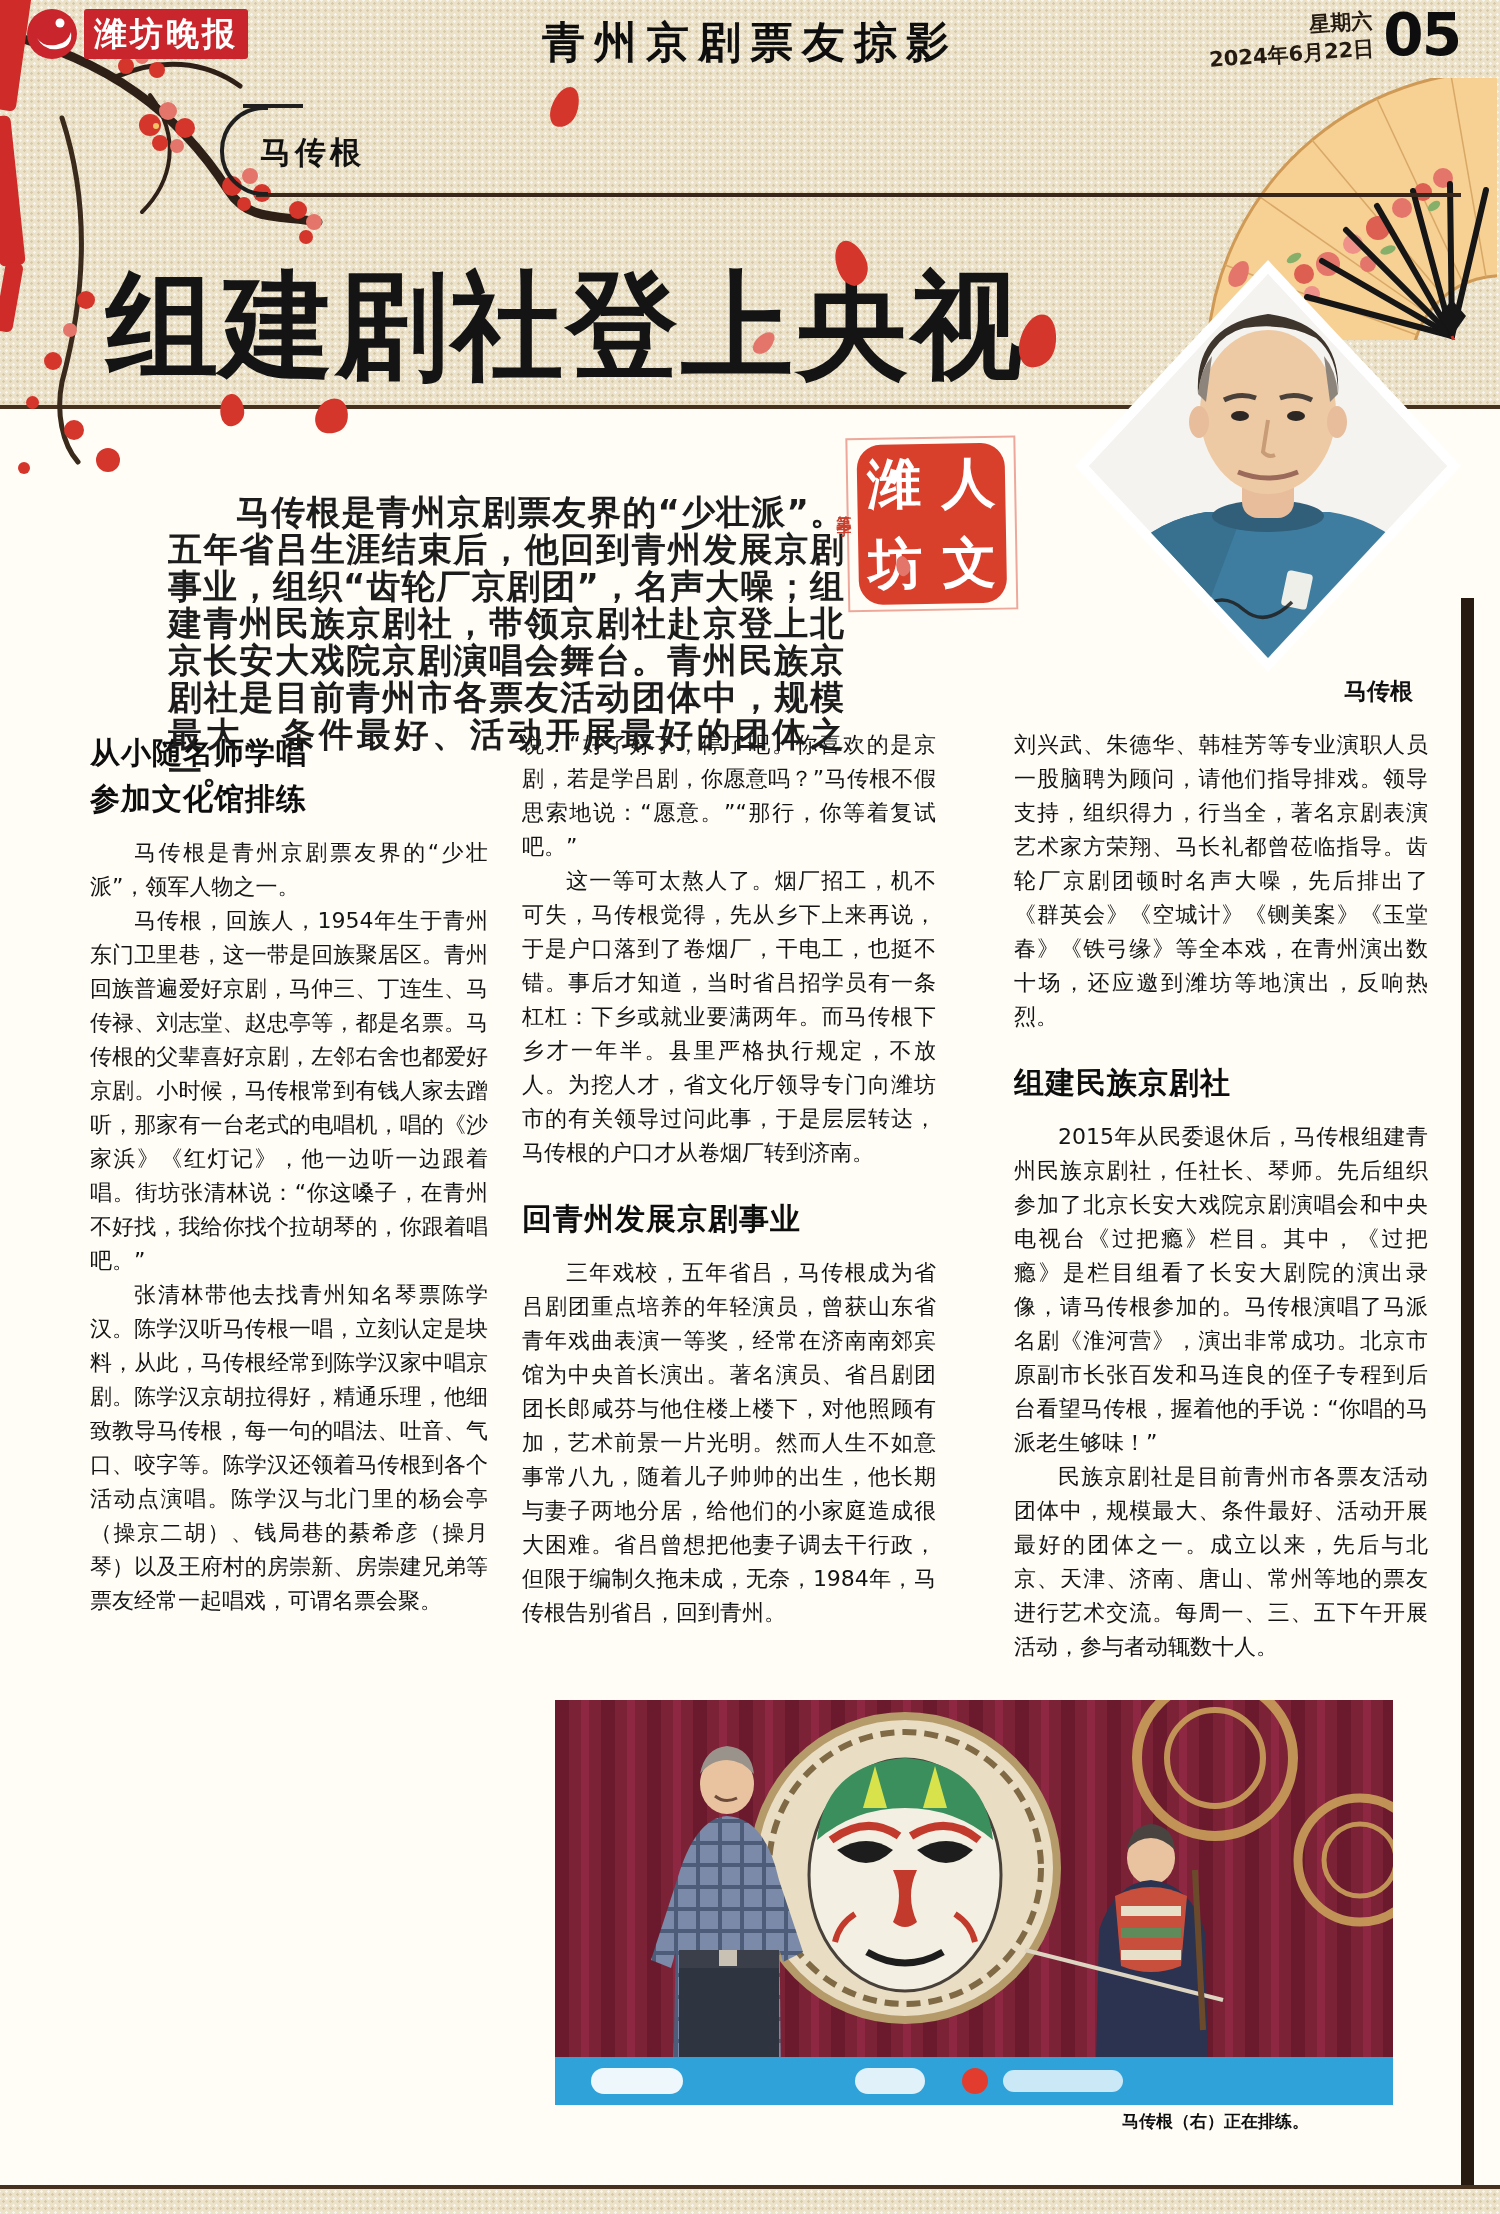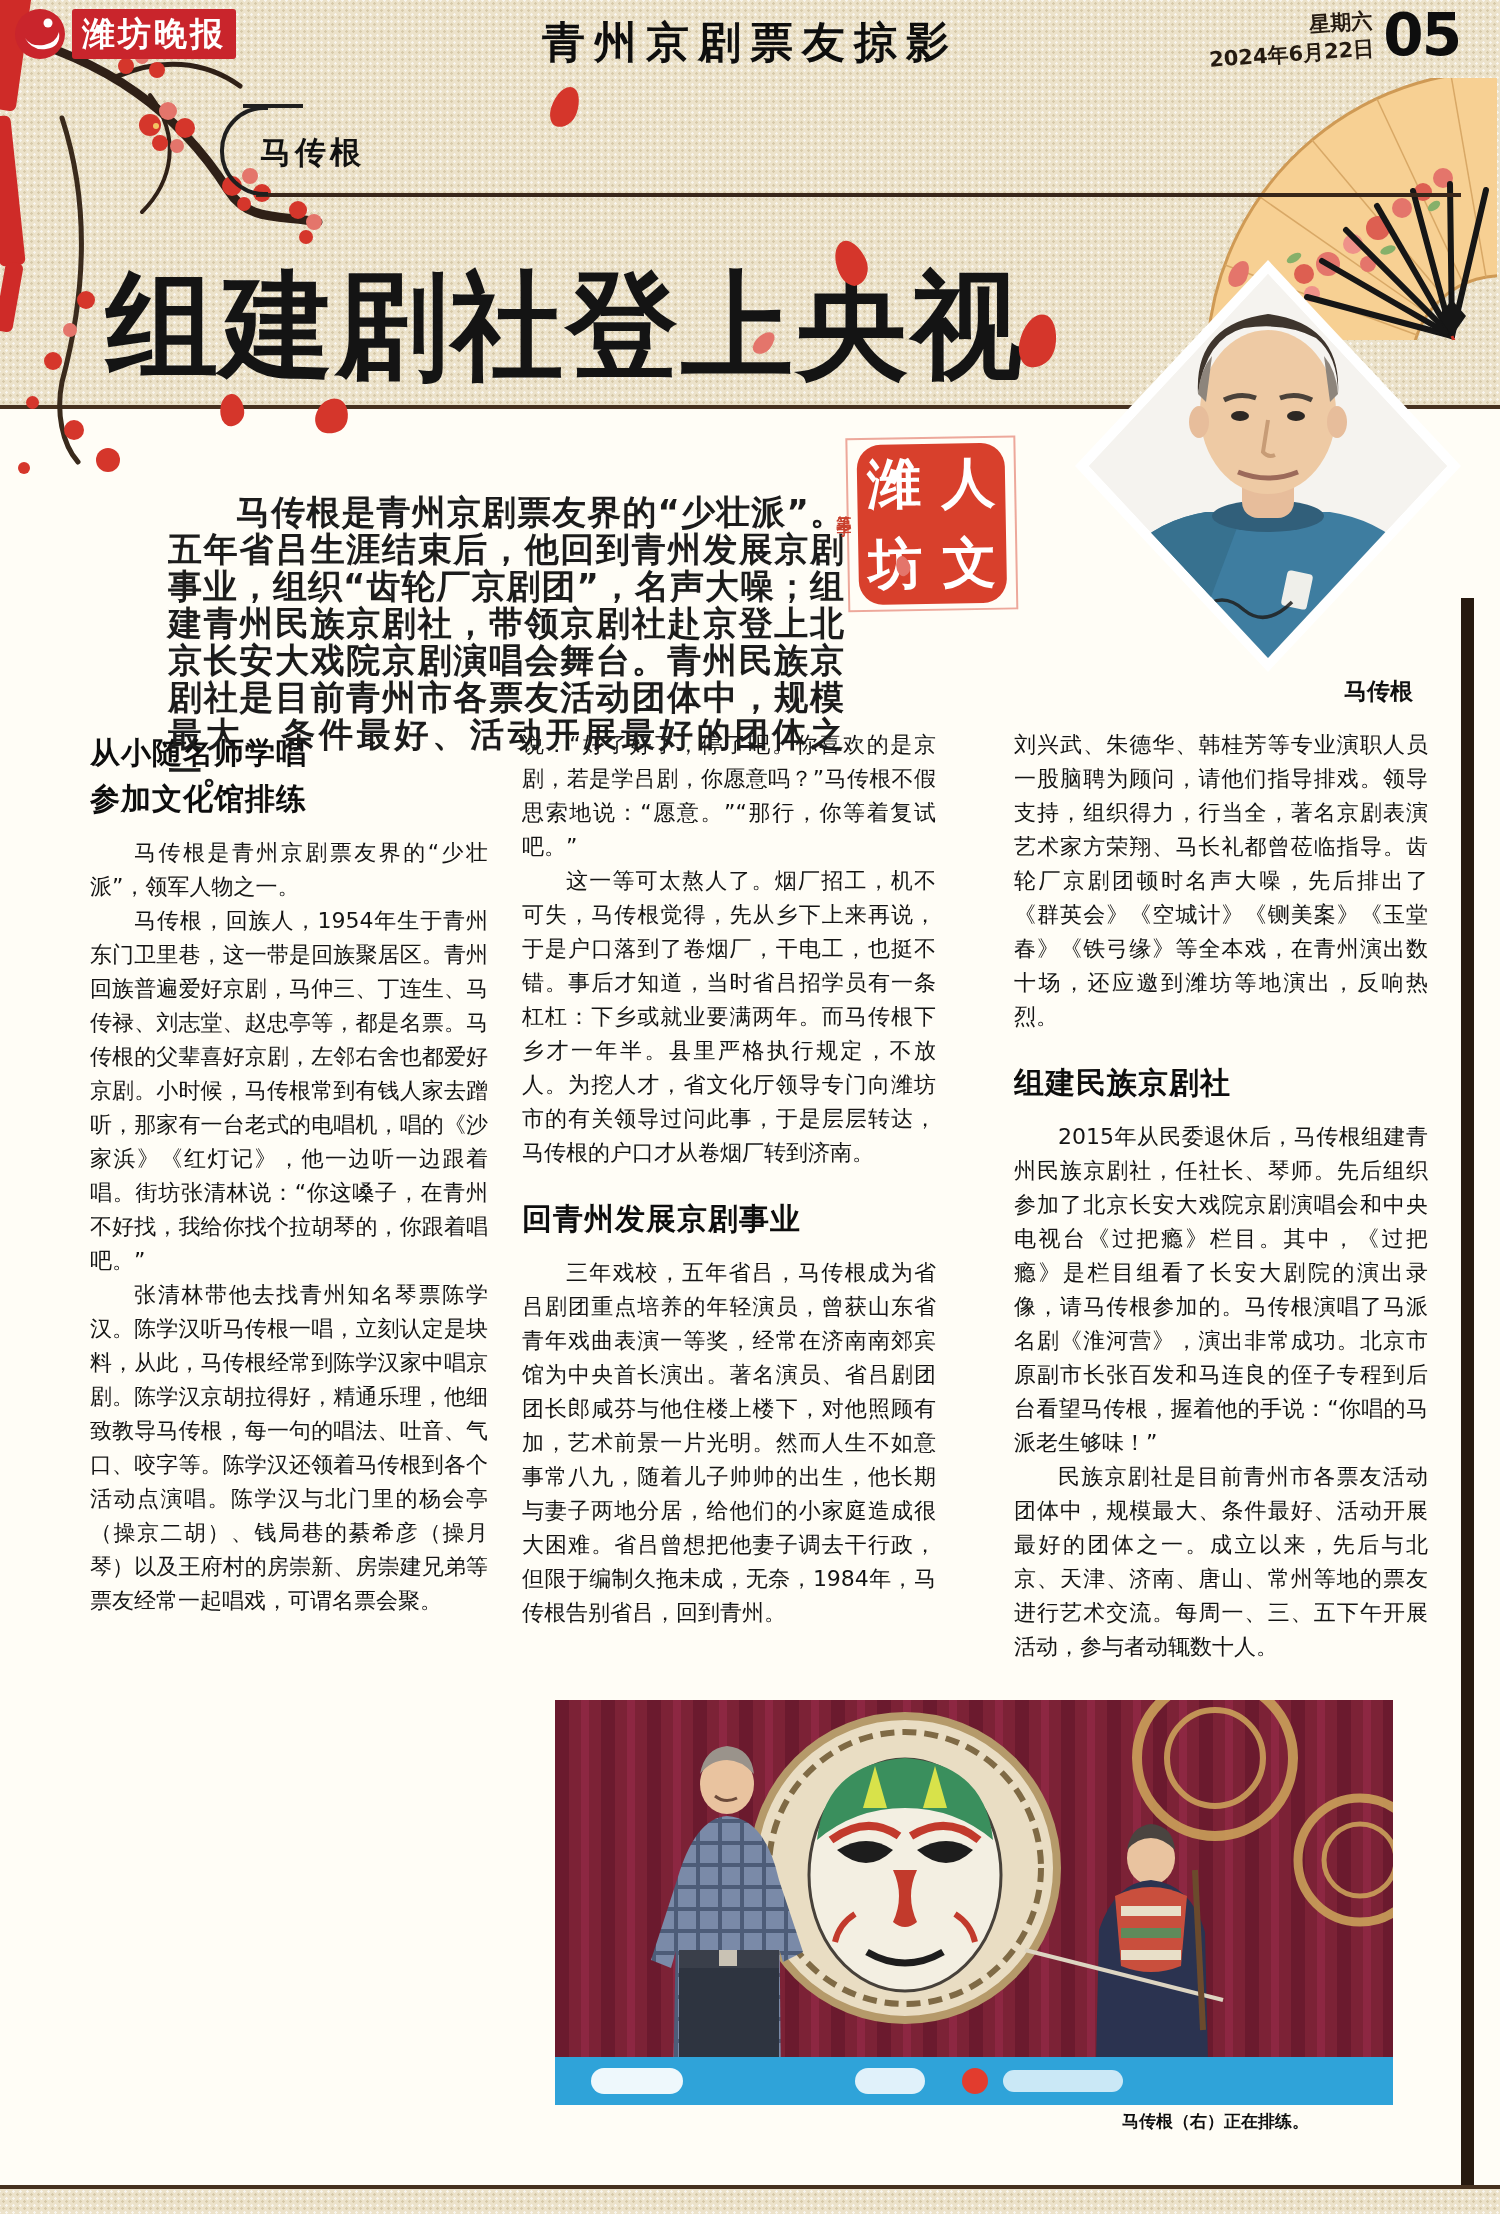--- a/index.html
+++ b/index.html
@@ -7,21 +7,21 @@
     font-family:"DejaVu Sans",sans-serif;color:#1a1a1a;
     background:
       radial-gradient(circle, rgba(193,176,137,.5) 1px, transparent 1.5px) 0 0/7px 7px,
       radial-gradient(circle, rgba(255,255,255,.65) 1px, transparent 1.5px) 3px 4px/7px 7px,
       #ece2ca;}
   .sheet{position:absolute;left:0;top:405px;width:1500px;height:1776px;
     background:#fffdf6;border-top:4px solid #46311f;border-bottom:4px solid #46311f;z-index:1;}
   .right-bar{position:absolute;left:1461px;top:598px;width:13px;height:1587px;background:#271a10;z-index:6;}
 
   
-  .masthead-logo{position:absolute;left:14px;top:8px;display:flex;align-items:center;gap:6px;z-index:7;}
+  .masthead-logo{position:absolute;left:26px;top:8px;display:flex;align-items:center;gap:6px;z-index:7;}
   .logo-box{background:#c9252c;color:#fff;font-weight:900;font-size:33px;line-height:1;
     padding:8px 10px 9px;letter-spacing:3px;border-radius:3px;}
   .topic{position:absolute;top:14px;left:50%;transform:translateX(-50%);font-size:43px;font-weight:900;
     letter-spacing:9px;color:#0e0e0e;z-index:7;white-space:nowrap;}
   .dateblock{position:absolute;right:40px;top:6px;display:flex;align-items:flex-start;gap:10px;z-index:7;}
   .daterows{text-align:right;color:#241a10;transform:rotate(-4deg);margin-top:6px;}
   .weekday{font-size:21px;font-weight:700;}
   .dateline{font-size:21px;font-weight:700;}
   .pagenum{font-size:58px;font-weight:900;color:#0e0e0e;line-height:1;letter-spacing:-2px;}
 

